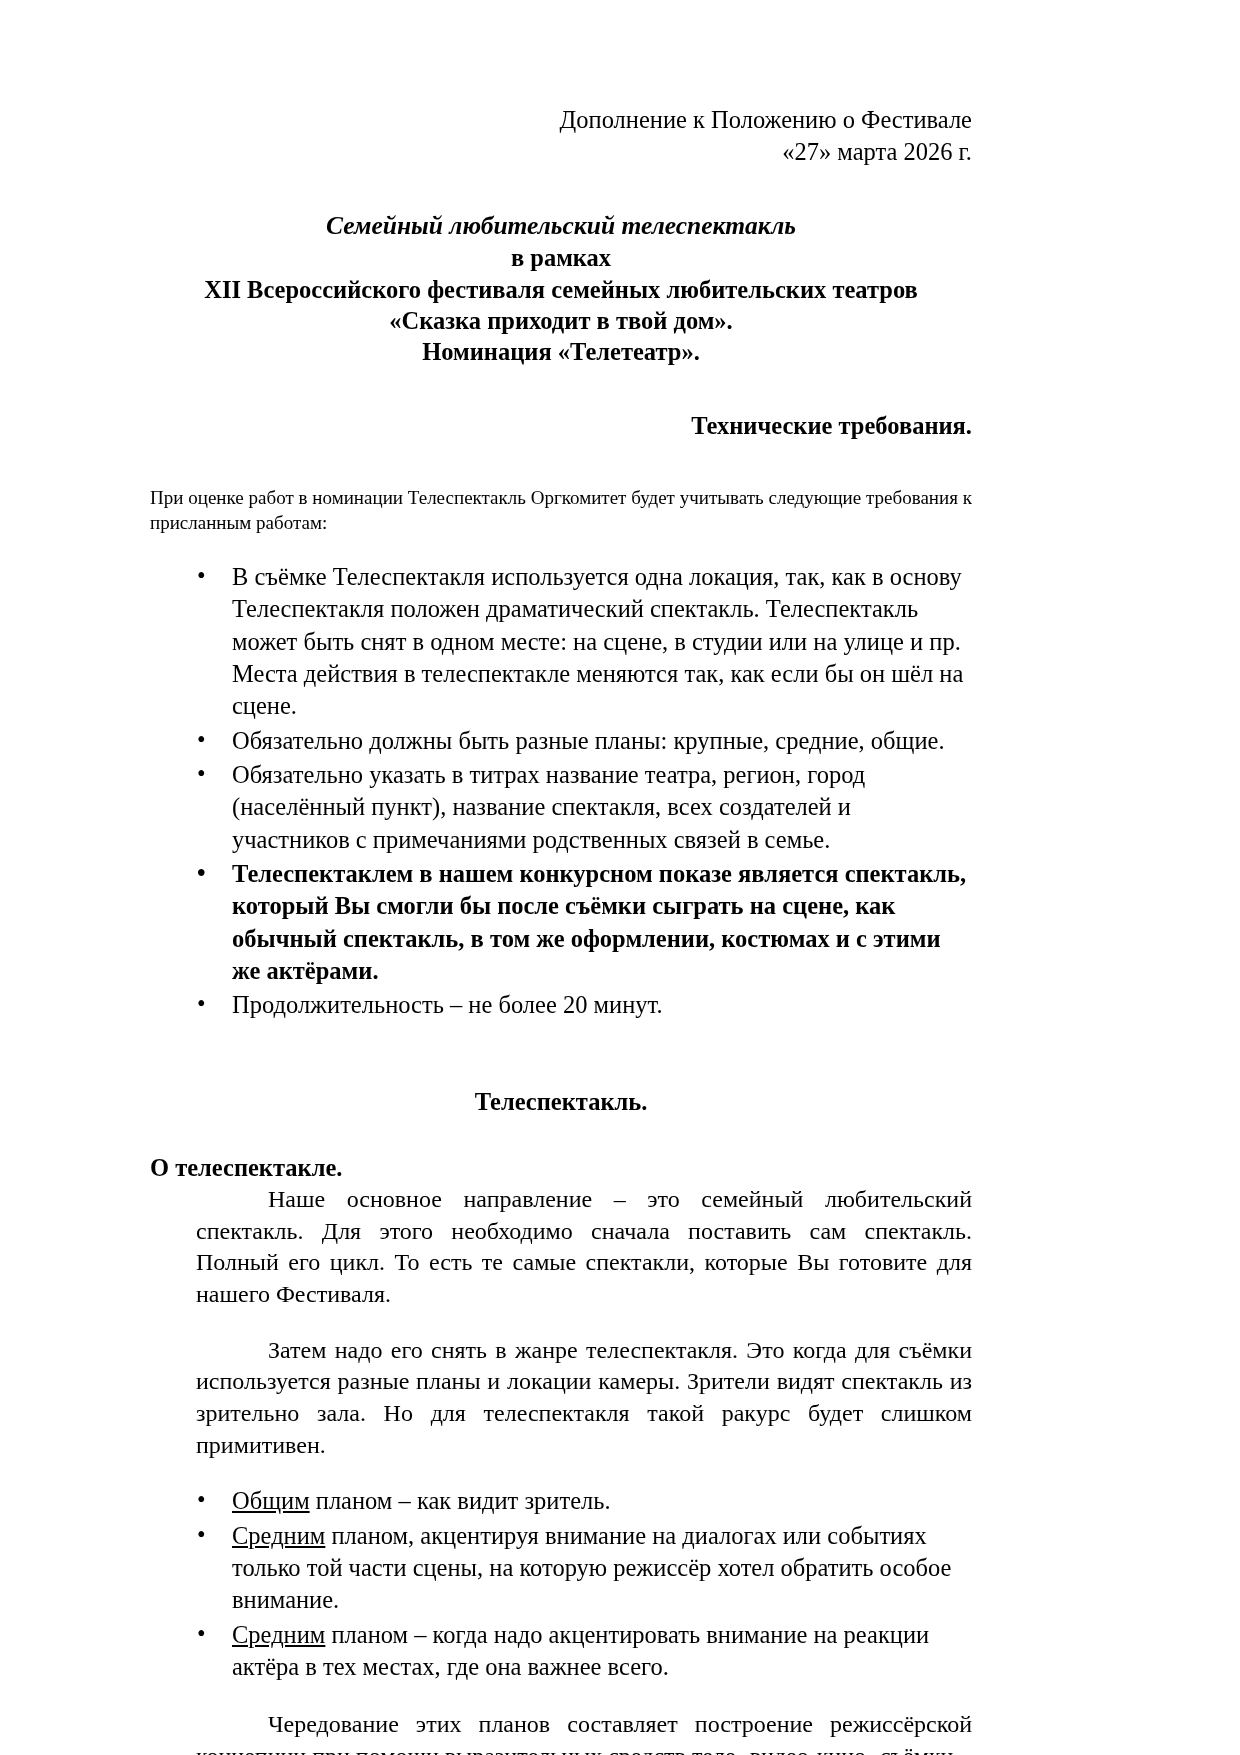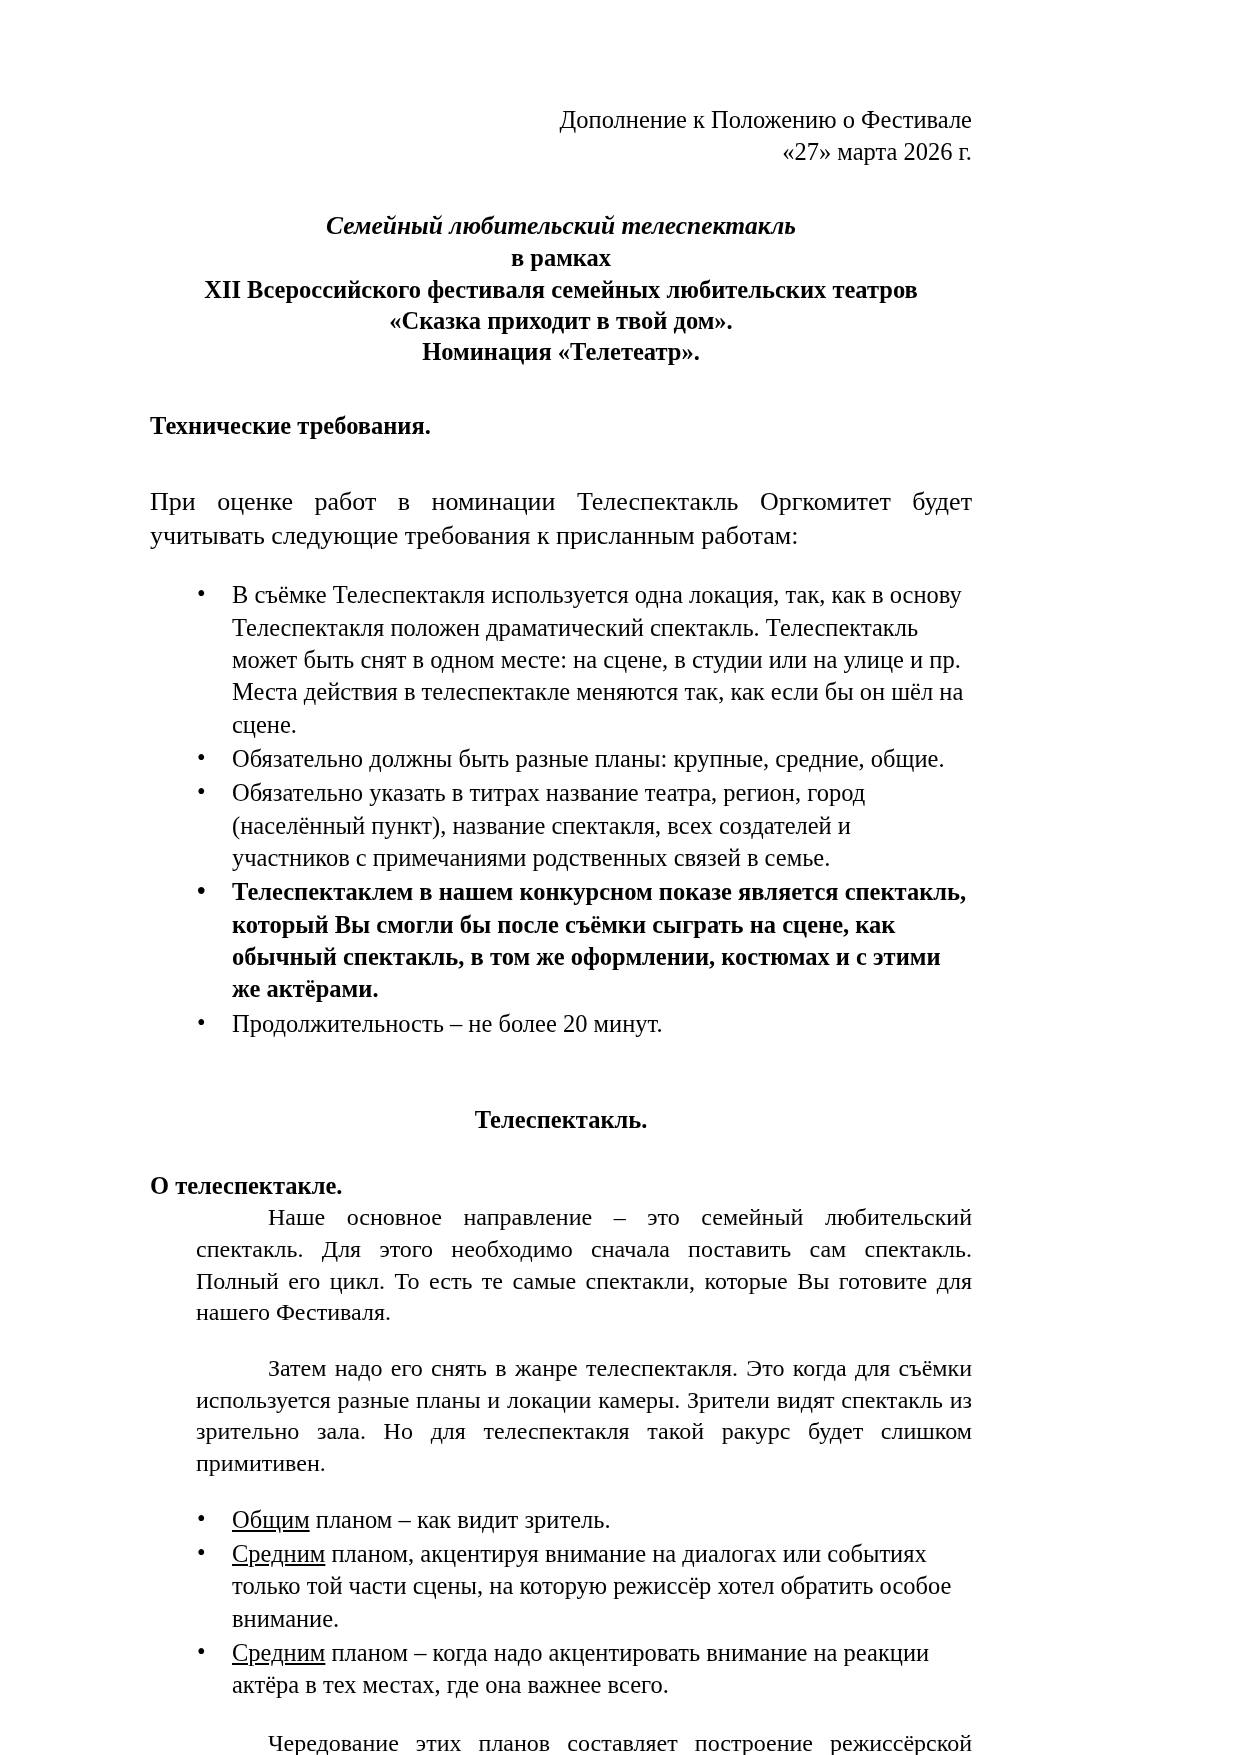--- a/index.html
+++ b/index.html
@@ -38,27 +38,27 @@
   .title-main {
     font-size: 25.5px;
     font-weight: bold;
     font-style: italic;
   }
   .title-sub {
     font-size: 24.5px;
     font-weight: bold;
   }
   .section-heading {
-    text-align: left;
+    text-align: right;
     font-size: 24.5px;
     font-weight: bold;
     margin-top: 44px;
   }
   .intro-para {
-    font-size: 26px;
+    font-size: 19px;
     line-height: 1.32;
     margin-top: 45px;
     text-align: justify;
   }
   ul.bullets {
     list-style: none;
     margin: 26px 0 0 0;
     padding: 0;
   }
   ul.bullets.tight {

